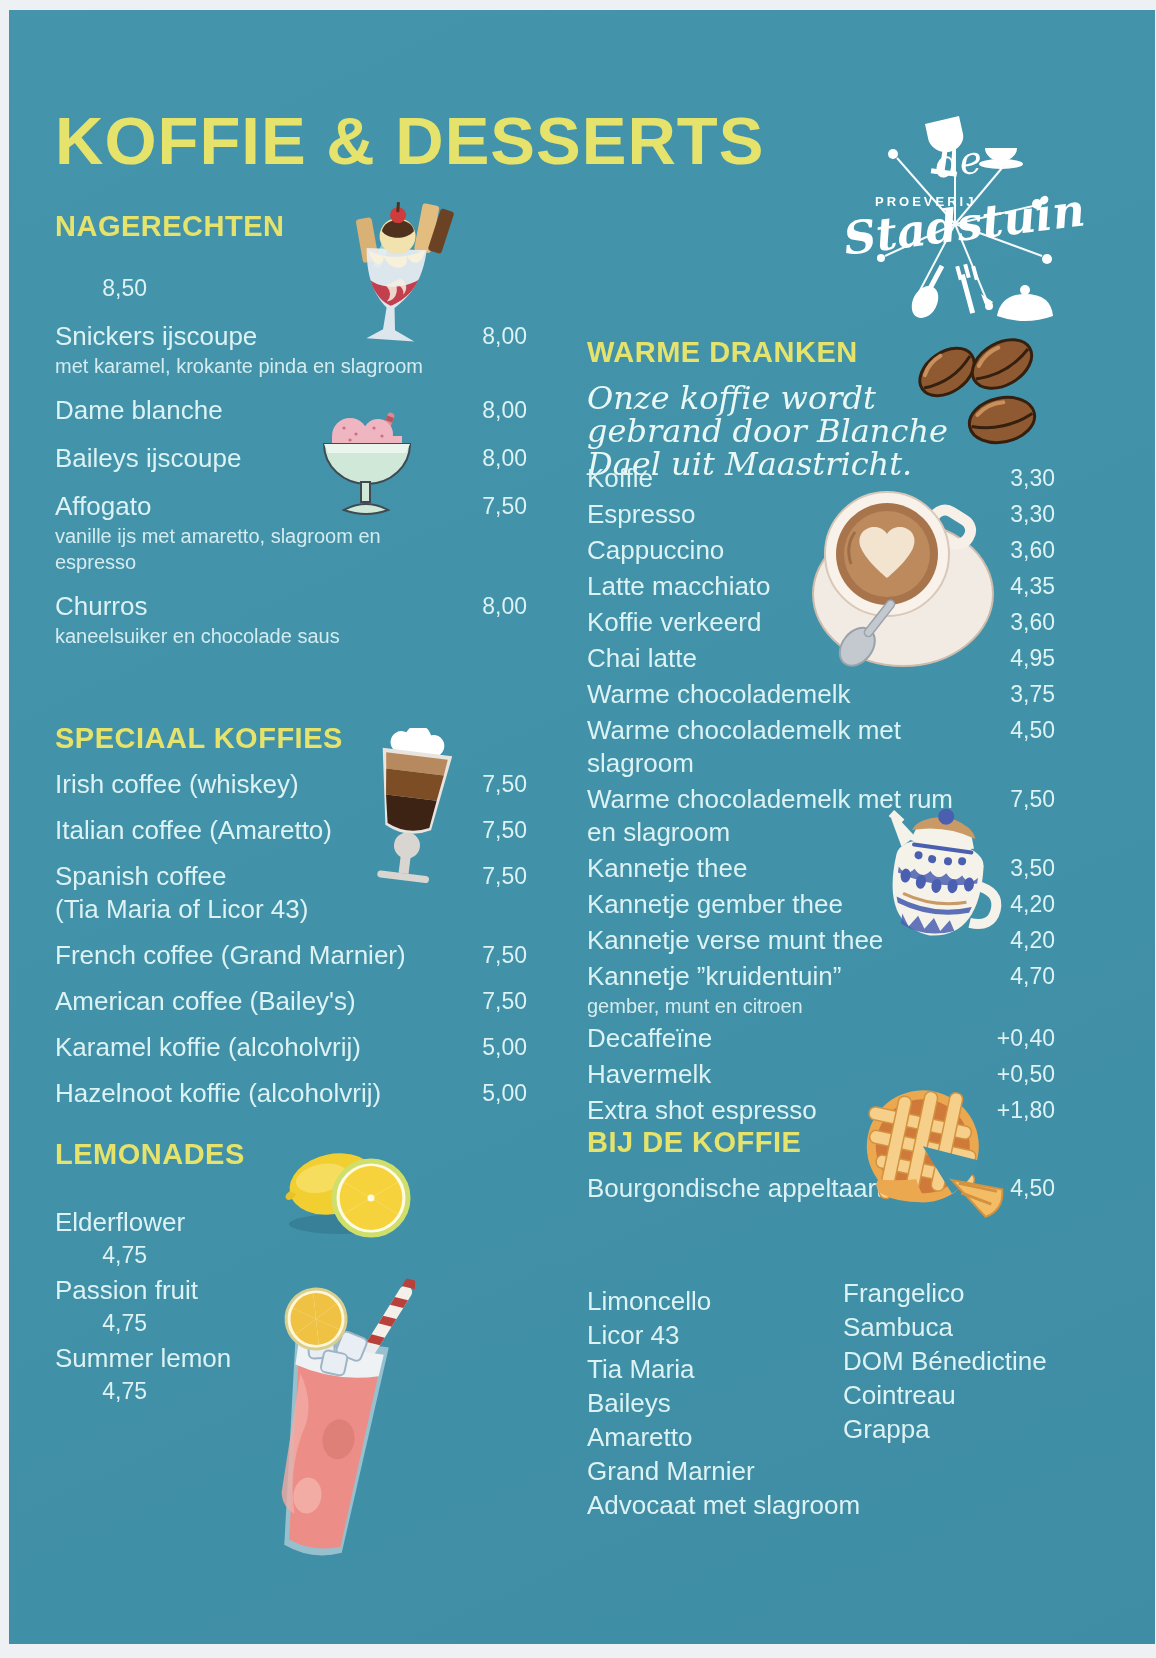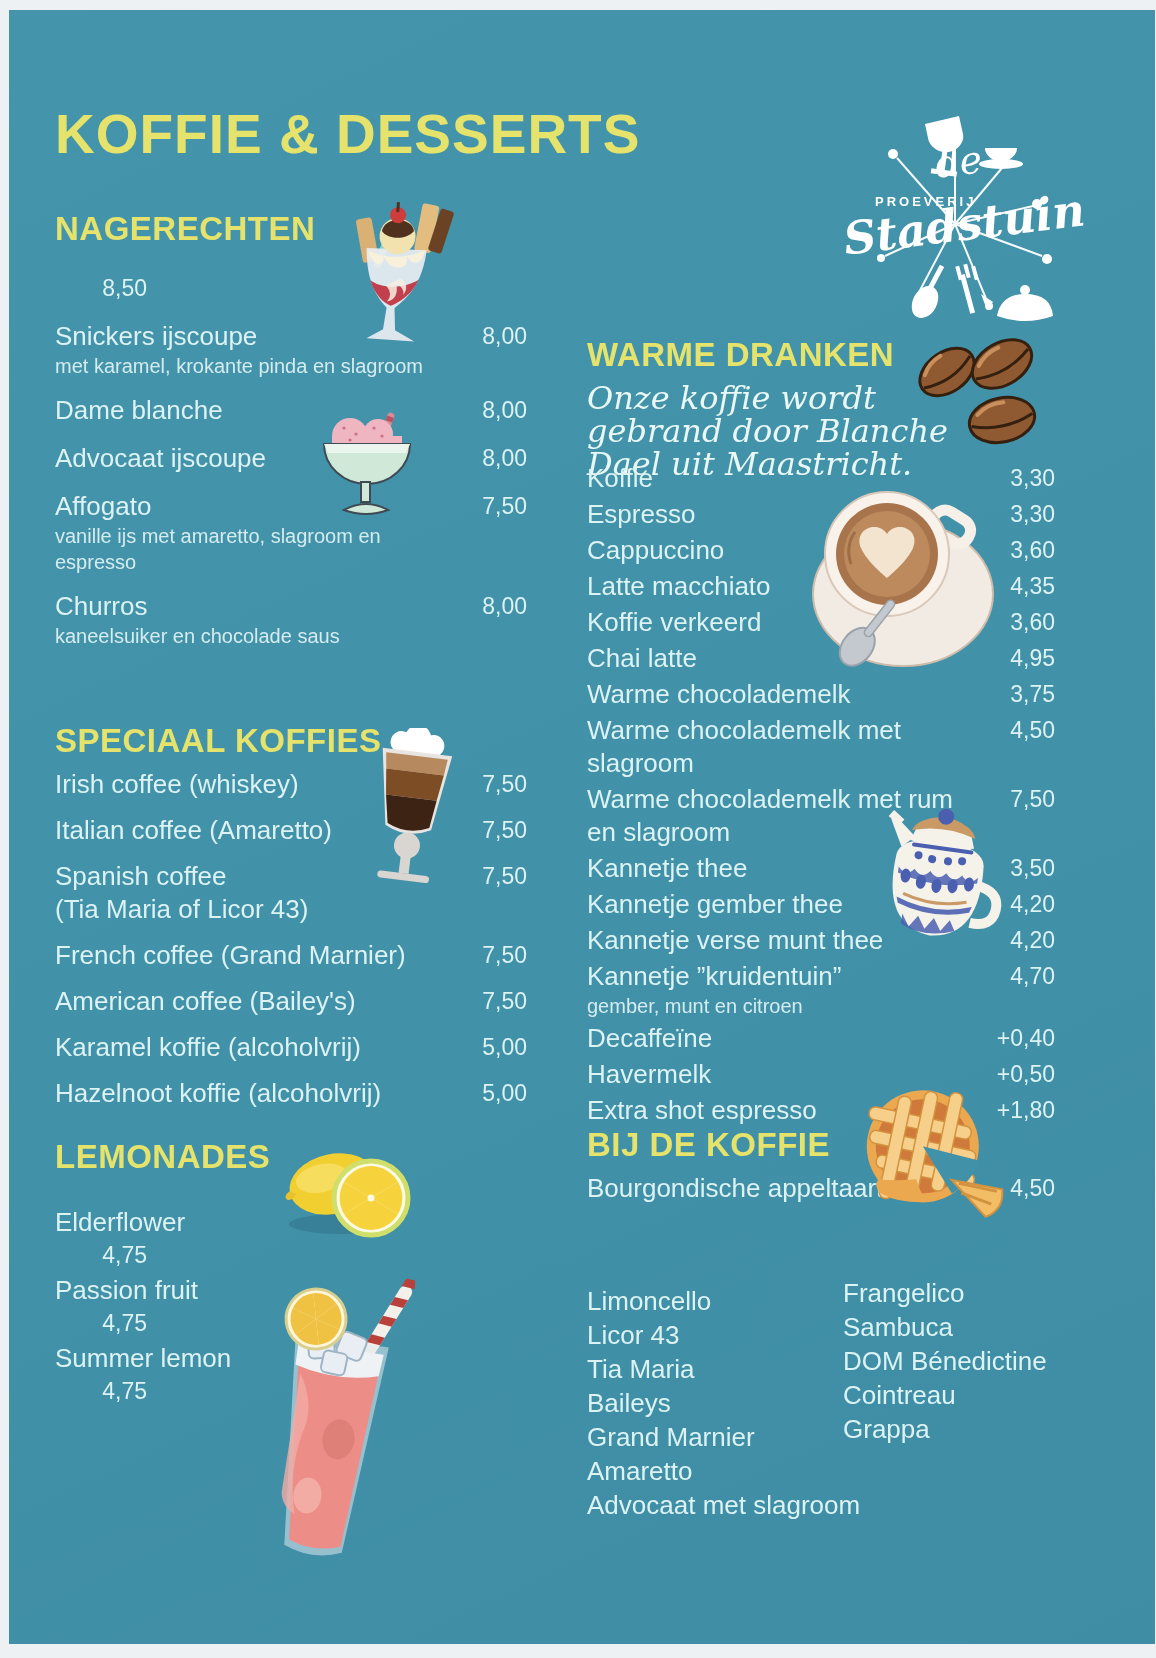--- a/index.html
+++ b/index.html
@@ -10,25 +10,25 @@
     overflow:hidden;
   }
   .paper{
     position:absolute;left:9px;top:10px;width:1146px;height:1634px;
     background:linear-gradient(155deg,#4494ac 0%,#4191a9 55%,#3e8da5 100%);
     overflow:hidden;
   }
   .abs{position:absolute;}
   .title{
     left:46px;top:92px;
-    font-size:55px;font-weight:bold;letter-spacing:1px;
+    font-size:67px;font-weight:bold;letter-spacing:1px;
     color:#e5e36b;white-space:nowrap;
   }
   .sec-h{
-    font-size:33px;font-weight:bold;letter-spacing:.5px;
+    font-size:29px;font-weight:bold;letter-spacing:.5px;
     color:#e5e36b;white-space:nowrap;
   }
   .items{display:block;}
   .row{display:flex;align-items:flex-start;color:#dcf2f3;}
   .row-name{flex:1;font-size:26px;line-height:33px;}
   .row-name .line1,.row-name .line2{display:block;white-space:nowrap;}
   .row-price{width:92px;text-align:right;font-size:23px;line-height:33px;color:#dcf2f3;}
   .note{display:block;font-size:20px;line-height:25px;color:#d5ecef;white-space:nowrap;margin-top:1px;}
   .line2:empty,.note:empty,.row-price:empty{display:none;}
   .nag .row{margin-bottom:15px;}
@@ -133,21 +133,21 @@
       <div class="row">
         <div class="row-name">
           <span class="line1">Dame blanche</span>
 
         </div>
         <div class="row-price">8,00</div>
       </div>
 
       <div class="row">
         <div class="row-name">
-          <span class="line1">Advocaat ijscoupe</span>
+          <span class="line1">Baileys ijscoupe</span>
 
         </div>
         <div class="row-price">8,00</div>
       </div>
 
       <div class="row">
         <div class="row-name">
           <span class="line1">Affogato</span>
 
           <span class="note">vanille ijs met amaretto, slagroom en</span>
@@ -405,22 +405,22 @@
     </div>
 
 
   <div class="abs liq" style="left:578px;top:1274px;width:250px;">
     <ul>
 
     <li>Limoncello</li>
         <li>Licor 43</li>
         <li>Tia Maria</li>
         <li>Baileys</li>
+        <li>Amaretto</li>
         <li>Grand Marnier</li>
-        <li>Amaretto</li>
         <li>Advocaat met slagroom</li>
       </ul>
   </div>
   <div class="abs liq" style="left:834px;top:1266px;width:220px;">
     <ul>
 
     <li>Frangelico</li>
         <li>Sambuca</li>
         <li>DOM Bénedictine</li>
         <li>Cointreau</li>

